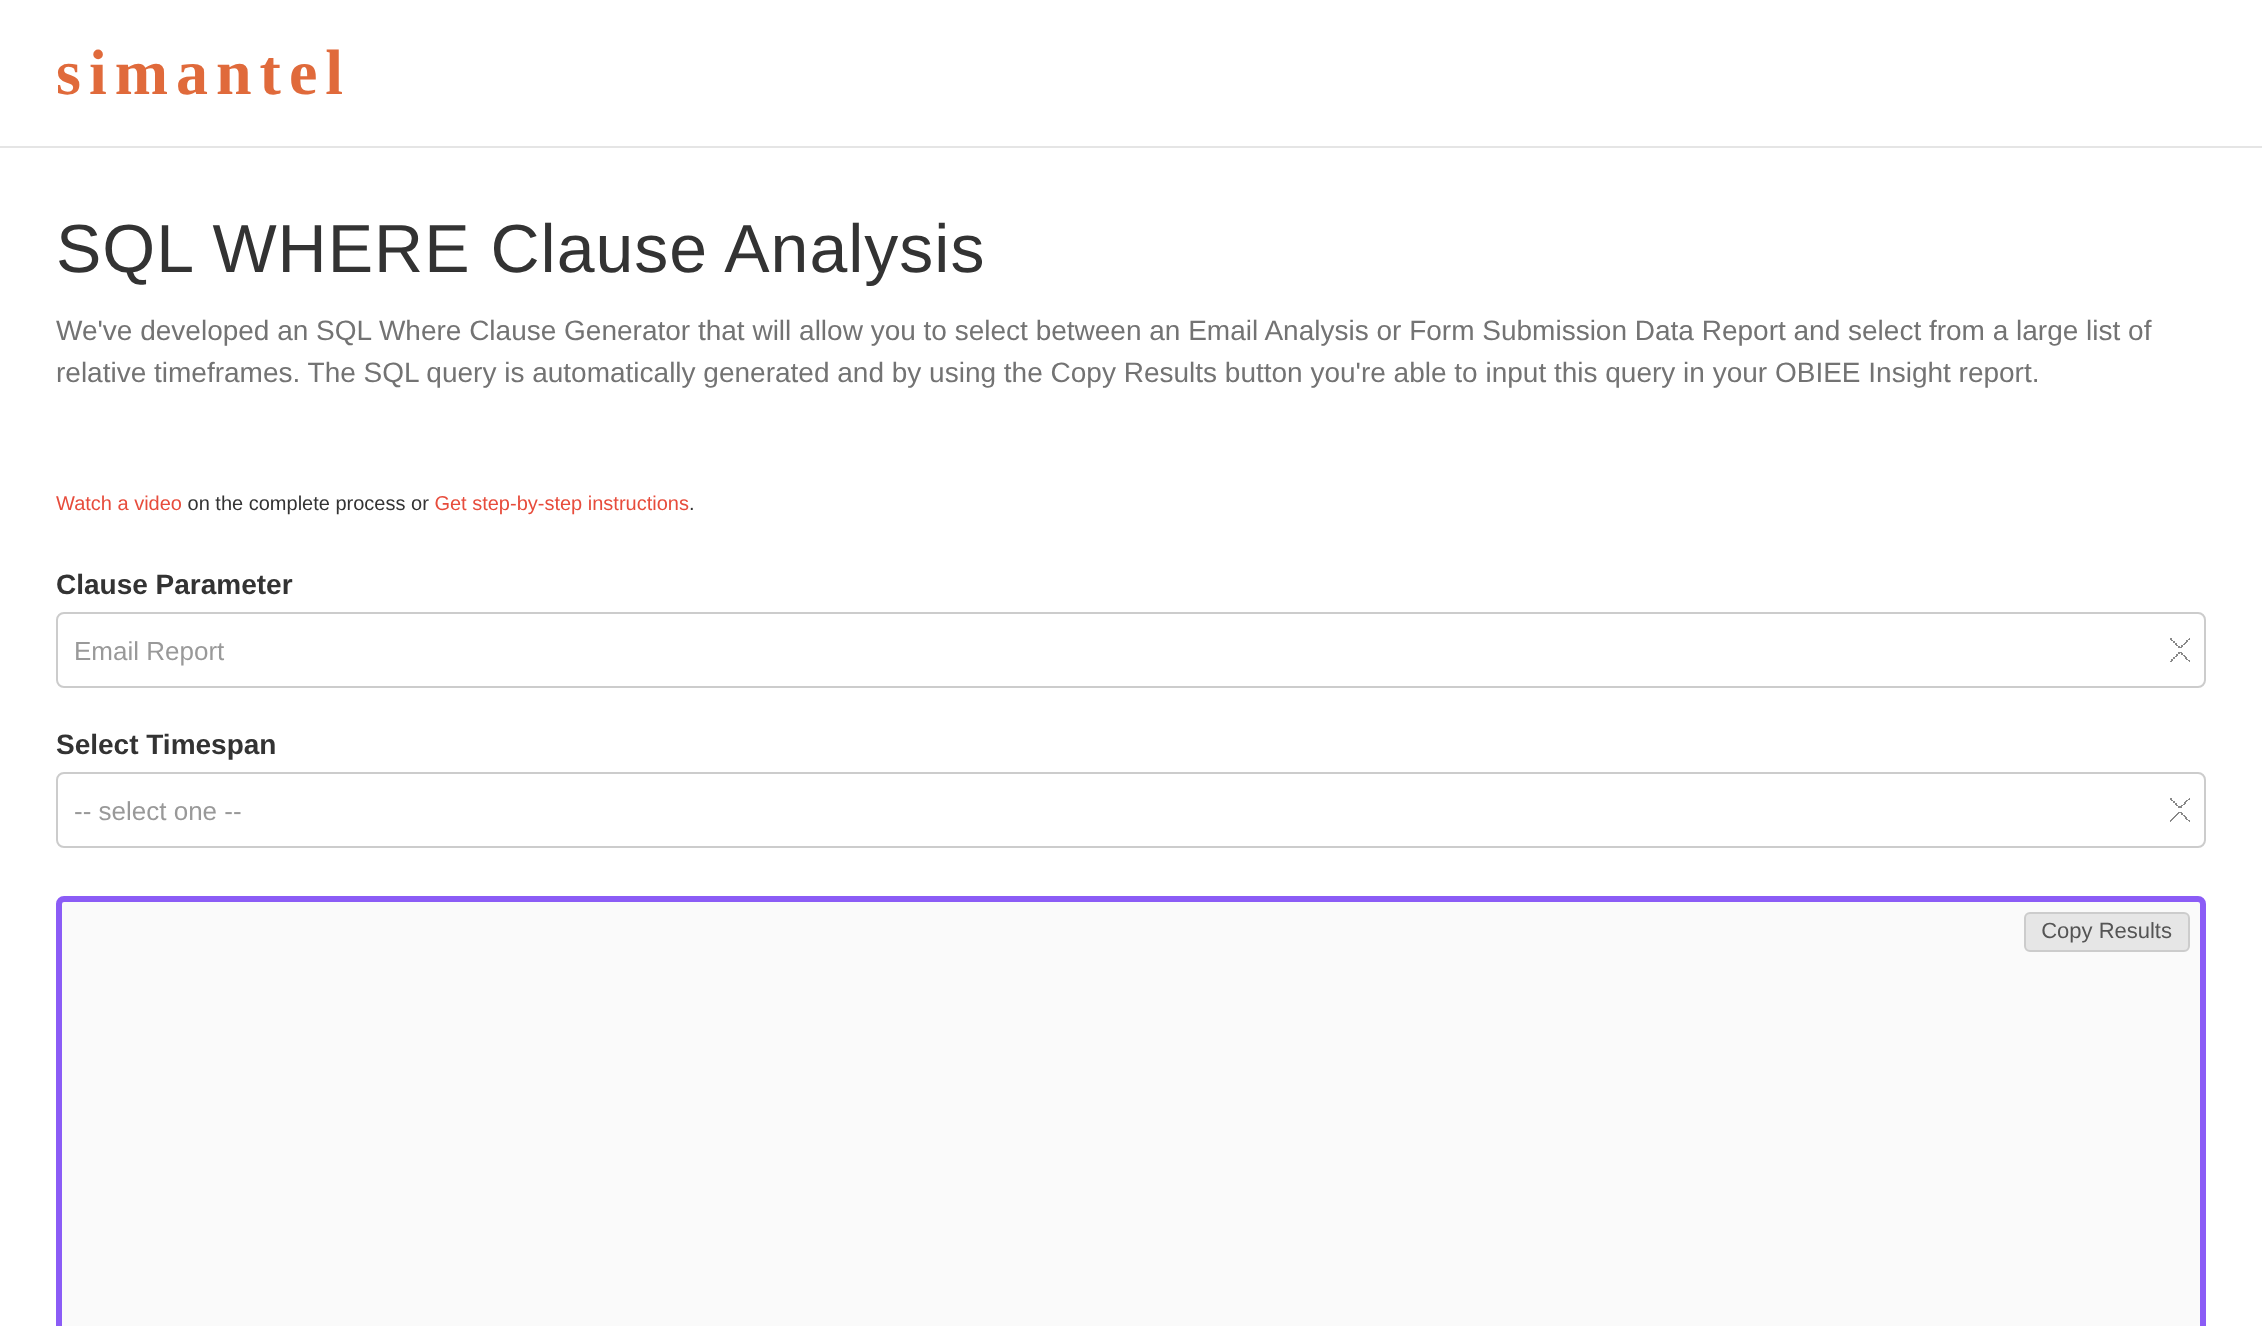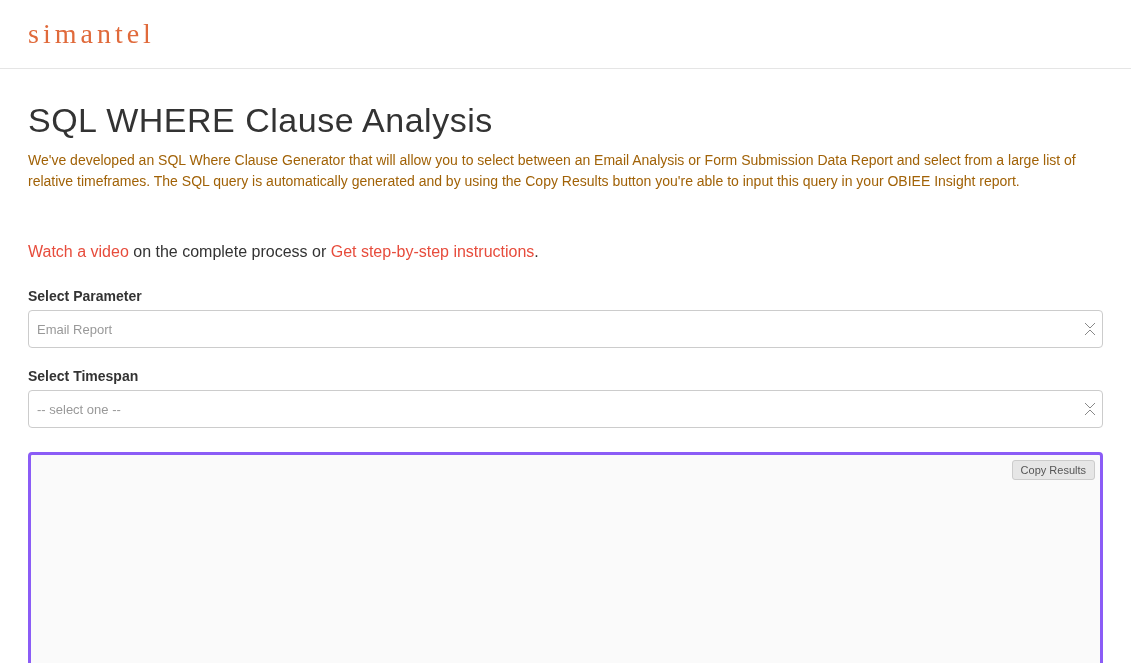--- a/index.html
+++ b/index.html
@@ -12,46 +12,46 @@
       color: #333;
       background: #fff;
       width: 1131px;
     }
     .header {
       padding: 18px 0 18px 28px;
       border-bottom: 1px solid #e5e5e5;
     }
     .logo {
       font-family: Georgia, "Times New Roman", serif;
-      font-size: 28px;
+      font-size: 32px;
       letter-spacing: 4px;
       color: #e06a3b;
-      font-weight: 400;
+      font-weight: 700;
       text-transform: lowercase;
     }
     .container {
       padding: 32px 28px 20px 28px;
     }
     .page-title {
       font-family: "Century Gothic", "Avant Garde", sans-serif;
       font-size: 34px;
       font-weight: 400;
       color: #333;
       margin-bottom: 10px;
       letter-spacing: 0.5px;
     }
     .intro {
       font-size: 14px;
       line-height: 1.5;
-      color: #a16207;
+      color: #737373;
       margin-bottom: 10px;
       max-width: 1080px;
     }
     .secondary {
-      font-size: 16px;
+      font-size: 10px;
       line-height: 1.5;
       margin-bottom: 24px;
       margin-top: 48px;
     }
     .secondary a {
       color: #e74c3c;
       text-decoration: none;
     }
     .secondary .text {
       color: #333;
@@ -150,21 +150,21 @@
 </div>
 
 <div class="container">
   <h1 class="page-title">SQL WHERE Clause Analysis</h1>
   <p class="intro">We've developed an SQL Where Clause Generator that will allow you to select between an Email Analysis or Form Submission Data Report and select from a large list of relative timeframes. The SQL query is automatically generated and by using the Copy Results button you're able to input this query in your OBIEE Insight report.</p>
   <p class="secondary">
     <a href="#">Watch a video</a><span class="text"> on the complete process or </span><a href="#">Get step-by-step instructions</a><span class="text">.</span>
   </p>
 
   <div class="form-group">
-    <label class="form-label">Select Parameter</label>
+    <label class="form-label">Clause Parameter</label>
     <div class="select-wrap">
       <select class="form-select">
         <option>Email Report</option>
       </select>
     </div>
   </div>
 
   <div class="form-group">
     <label class="form-label">Select Timespan</label>
     <div class="select-wrap">

